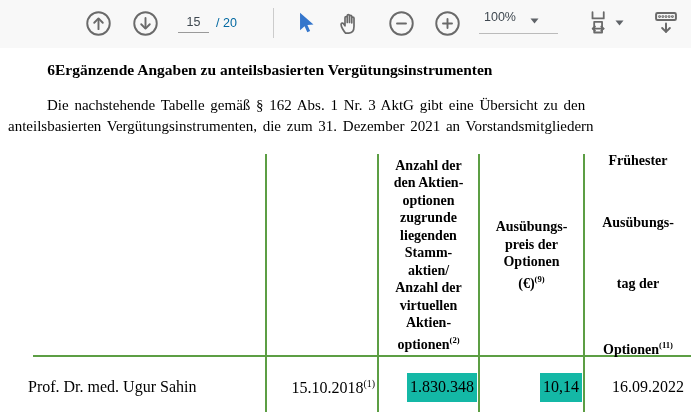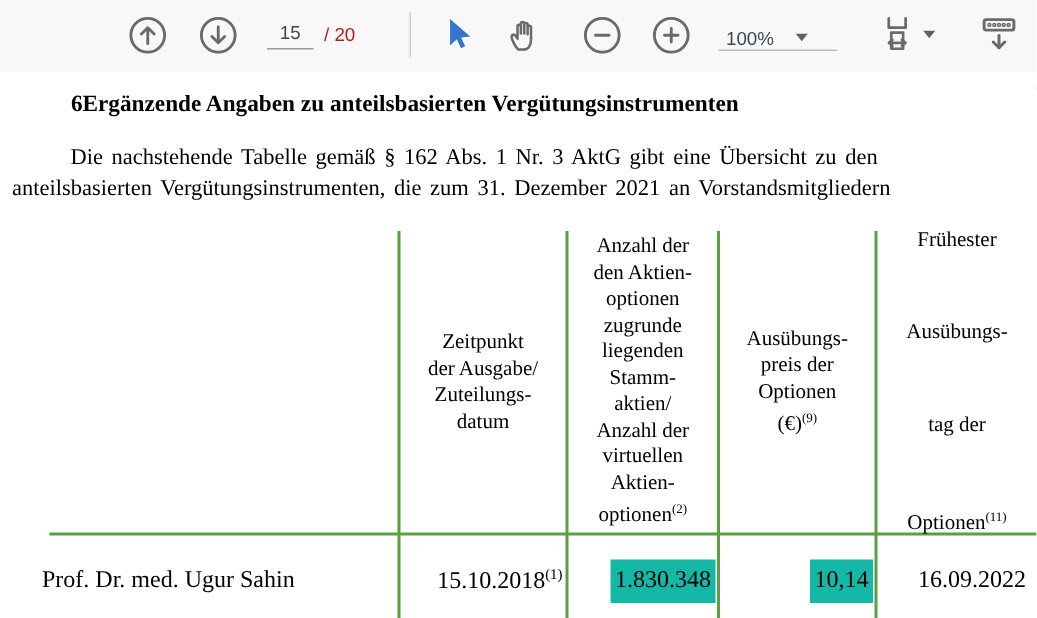--- a/index.html
+++ b/index.html
@@ -12,24 +12,24 @@
              background:#f8f8f8; border-bottom:2px solid #aaaaaa; }
   .tbtn { position:absolute; top:8px; width:30px; height:30px; border:none;
           background:transparent; display:flex; align-items:center;
           justify-content:center; cursor:pointer; padding:0; }
   .tbtn svg { display:block; }
   .sep { position:absolute; left:273px; top:8px; width:1px; height:30px; background:#cccccc; }
   .page-input { position:absolute; left:178px; top:12px; width:31px; height:21px;
           border:none; border-bottom:1px solid #9a9a9a; background:transparent;
           text-align:center; font-size:12.5px; color:#3f4850;
           font-family:"Liberation Sans", sans-serif; }
-  .page-total { position:absolute; left:216px; top:16px; font-size:12.5px; color:#b91c1c;text-align:right; }
+  .page-total { position:absolute; left:216px; top:16px; font-size:12.5px; color:#0369a1;text-align:right; }
   .zoom-combo { position:absolute; left:479px; top:10px; width:79px; height:24px;
           border:none; border-bottom:1px solid #bbbbbb; background:transparent;
-          display:flex; align-items:flex-end; cursor:pointer; }
+          display:flex; align-items:flex-start; cursor:pointer; }
   .zoom-combo .zv { font-size:12.5px; color:#3f4850; margin-left:5px; }
   .zoom-combo svg { margin-left:14px; }
   .fit-btn { left:583px; width:46px; }
   .hide-btn { left:651px; }
 
   
   .page { position:absolute; left:0; top:48px; width:691px; height:364px;
           background:#fff; color:#000; font-family:"Liberation Serif", serif; }
   .heading { position:absolute; top:13px; left:28px; font-weight:bold;
              font-size:15.5px; white-space:nowrap;text-align:right; }
@@ -37,21 +37,21 @@
   .para-line { position:absolute; font-size:15px; white-space:nowrap;
                word-spacing:2px; width:700px; }
   .pl1 { left:47px; top:49px; }
   .pl2 { left:8px;  top:70px; }
 
   
   .vline { position:absolute; width:2px; top:106px; height:258px; background:#5c9e44; }
   .hline { position:absolute; left:33px; top:307px; width:658px; height:2px; background:#5c9e44; }
   .th { position:absolute; top:107px; height:200px; display:flex; flex-direction:column;
         justify-content:center; align-items:center; text-align:center;
-        font-weight:normal; font-size:14px; line-height:17.5px; }
+        font-weight:bold; font-size:14px; line-height:17.5px; }
   .th sup, .cell sup { font-size:62%; }
   .th2 { left:267px; width:110px; }
   .th3 { left:379px; width:99px; }
   .th4 { left:480px; width:103px; }
   .th5 { left:585px; width:106px;gap:44px; }
   .cell { position:absolute; top:330px; font-size:16px; white-space:nowrap; }
   .c-name  { left:28px; }
   .c-date  { left:268px; width:107px; text-align:right; }
   .c-share { left:380px; width:97px;  text-align:right; }
   .c-price { left:481px; width:101px; text-align:right; }
@@ -172,26 +172,20 @@
 
     <div class="para-line pl1">Die nachstehende Tabelle gemäß § 162 Abs. 1 Nr. 3 AktG gibt eine Übersicht zu den</div>
     <div class="para-line pl2">anteilsbasierten Vergütungsinstrumenten, die zum 31. Dezember 2021 an Vorstandsmitgliedern</div>
 
     <div class="vline" style="left:265px"></div>
     <div class="vline" style="left:377px"></div>
     <div class="vline" style="left:478px"></div>
     <div class="vline" style="left:583px"></div>
     <div class="hline"></div>
 
-    <div class="th th2">
-      <div>Zeitpunkt</div>
-      <div>der Ausgabe/</div>
-      <div>Zuteilungs-</div>
-      <div>datum</div>
-    </div>
 
     <div class="th th3">
       <div>Anzahl der</div>
       <div>den Aktien-</div>
       <div>optionen</div>
       <div>zugrunde</div>
       <div>liegenden</div>
       <div>Stamm-</div>
       <div>aktien/</div>
       <div>Anzahl der</div>

